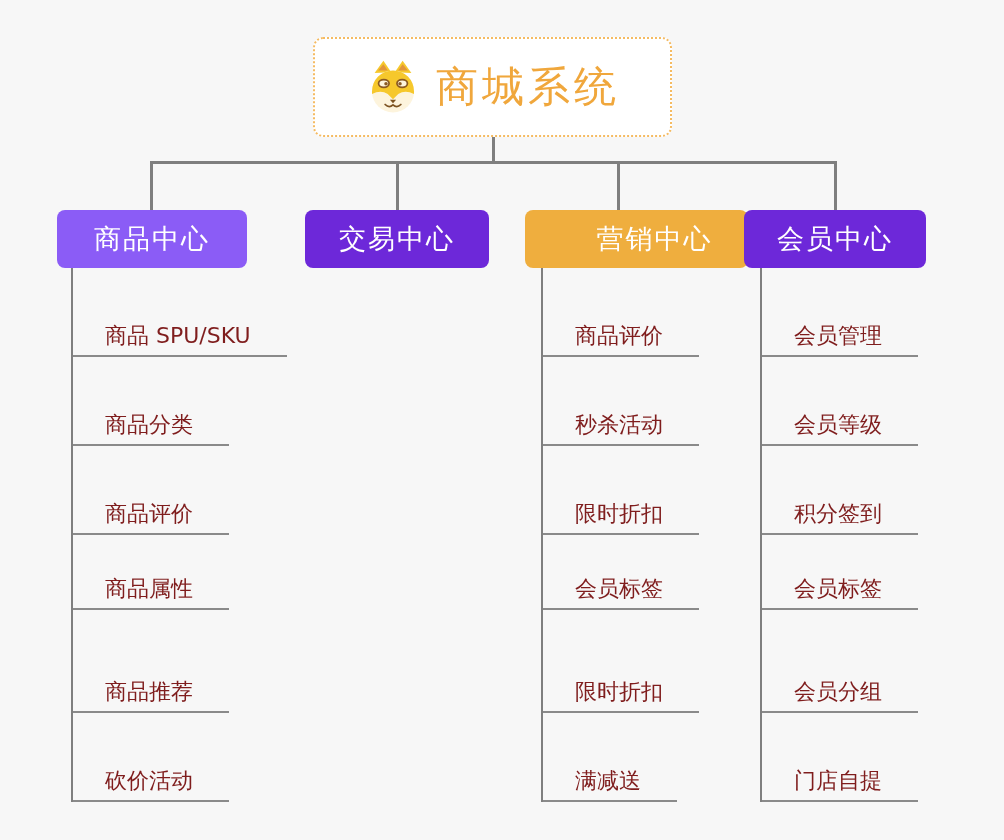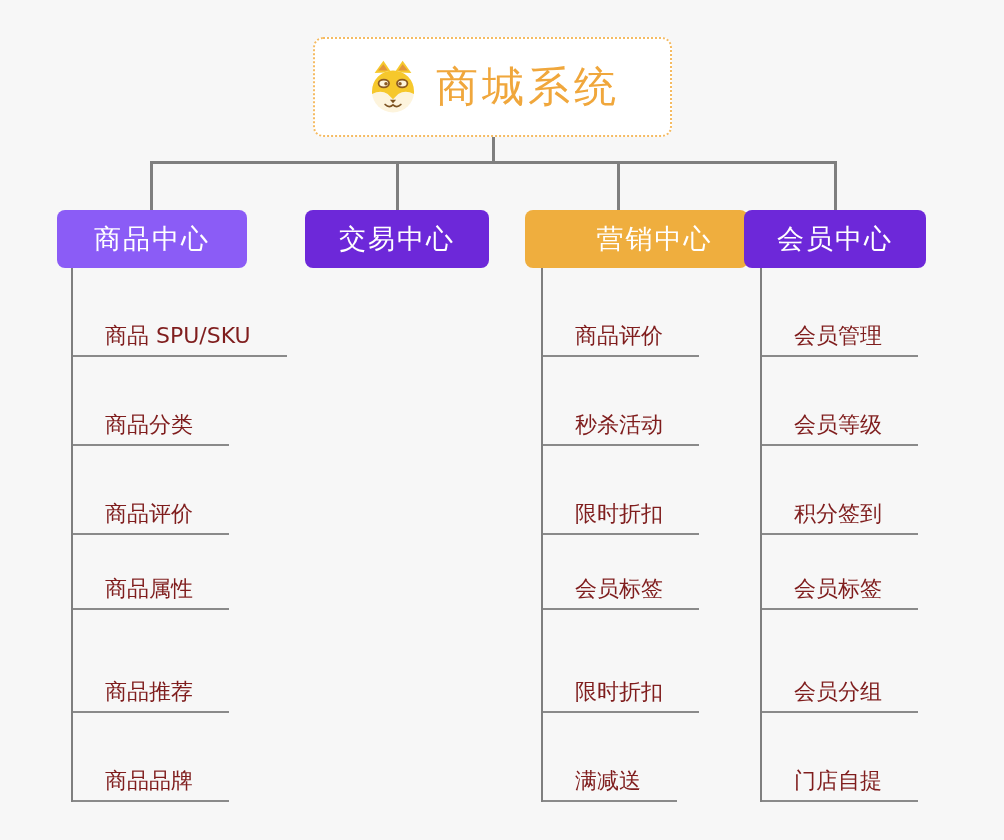--- a/index.html
+++ b/index.html
@@ -105,21 +105,21 @@
   <div class="branch b3" style="background-color: #6d28d9;">
     <span>会员中心</span>
   </div>
 
   <div class="col c0">
     <div class="item">商品 SPU/SKU</div>
     <div class="item">商品分类</div>
     <div class="item">商品评价</div>
     <div class="item">商品属性</div>
     <div class="item">商品推荐</div>
-    <div class="item">商品品牌</div>
+    <div class="item">砍价活动</div>
   </div>
 
 
   <div class="col c2">
     <div class="item">商品评价</div>
     <div class="item">秒杀活动</div>
     <div class="item">限时折扣</div>
     <div class="item">会员标签</div>
     <div class="item">限时折扣</div>
     <div class="item">满减送</div>

